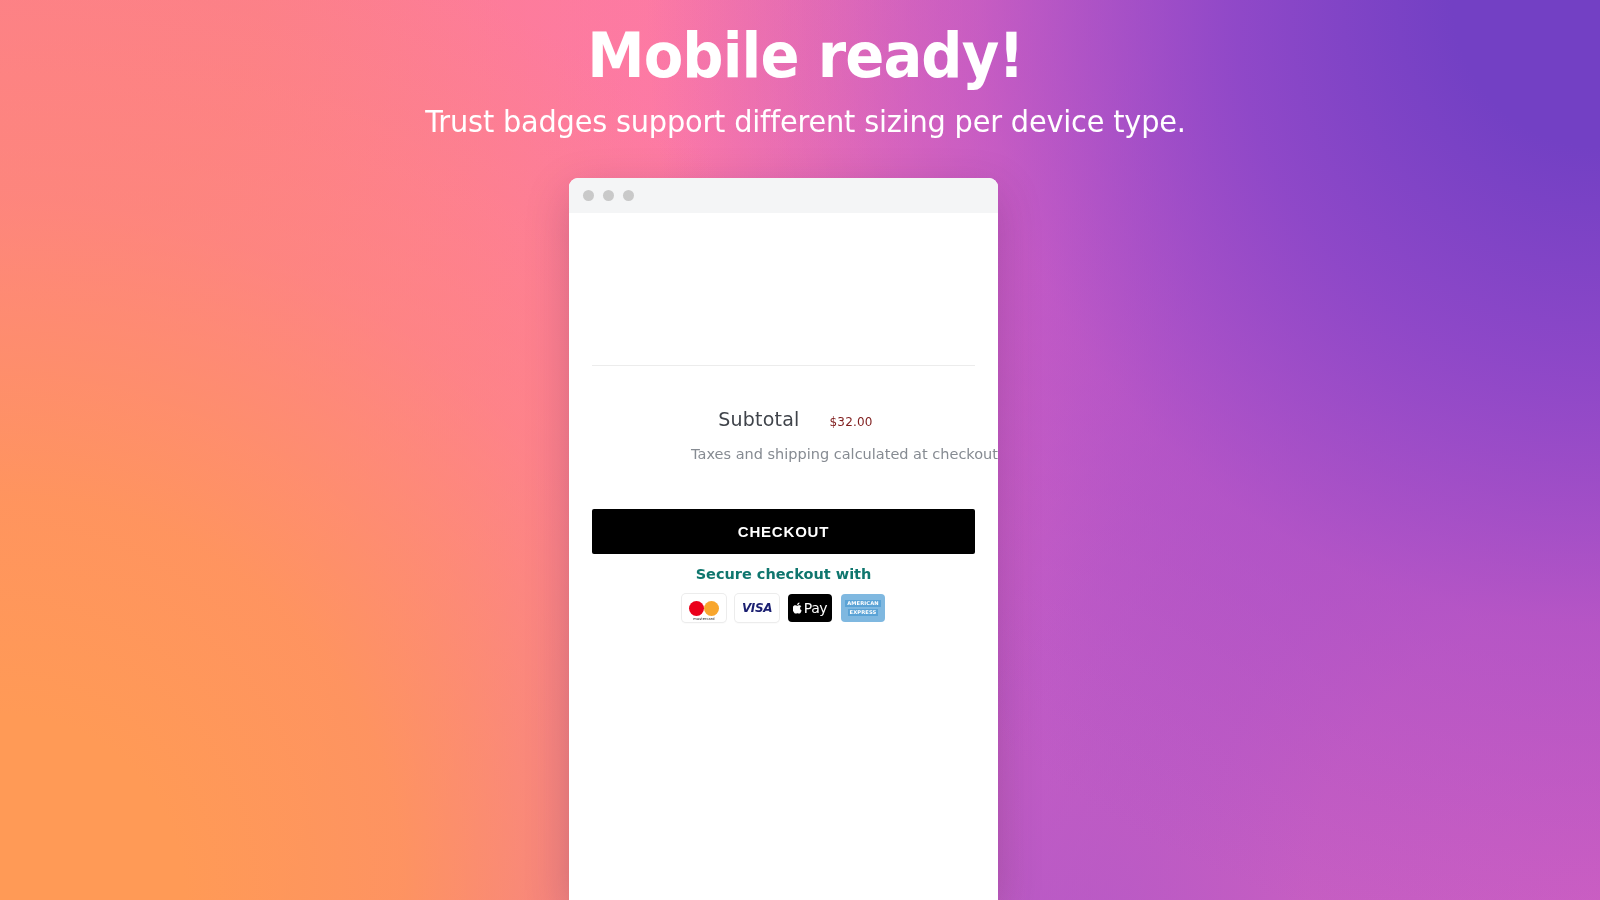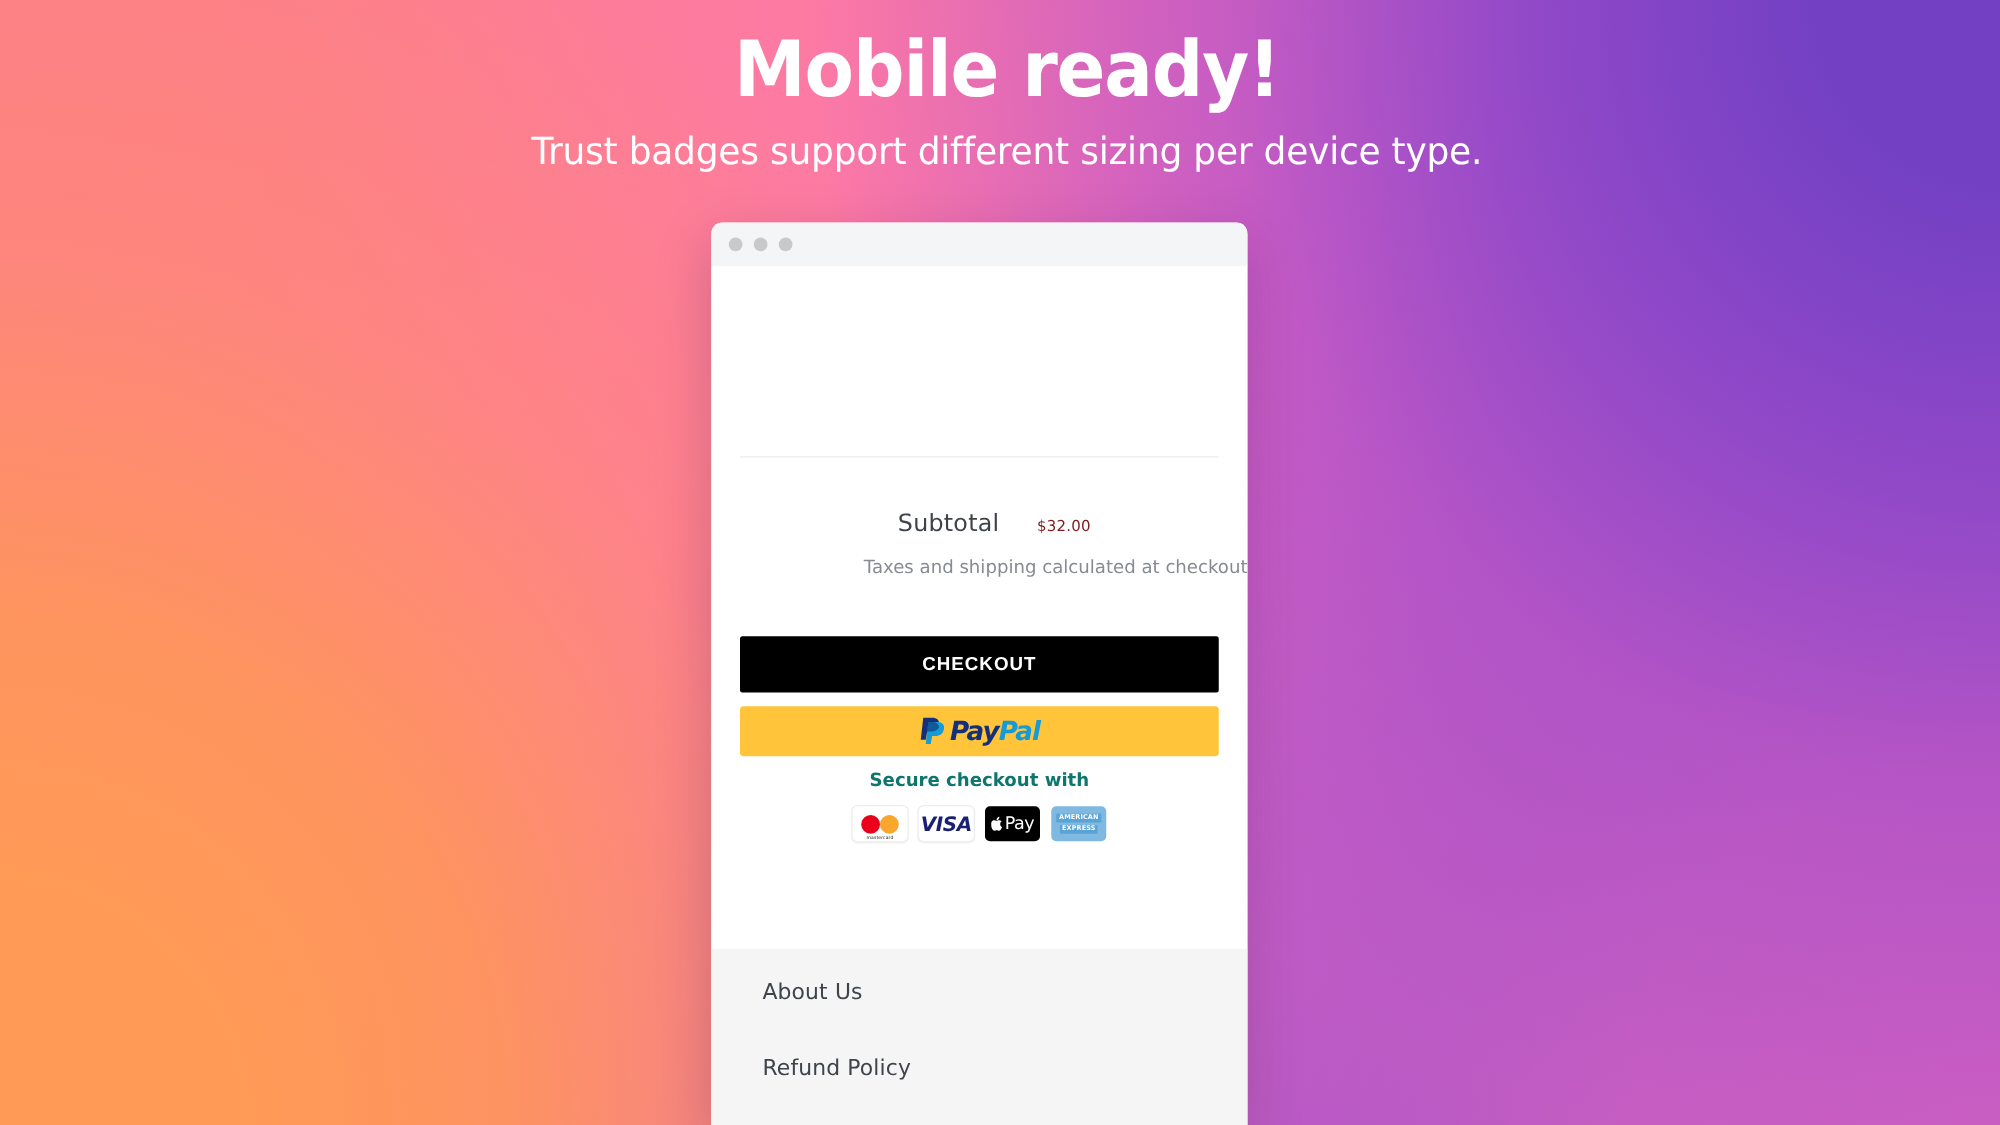--- a/index.html
+++ b/index.html
@@ -221,21 +221,21 @@
     font-size: 3.6px;
     letter-spacing: 0.1px;
     color: #1a1a1a;
     font-family: "DejaVu Sans", sans-serif;
   }
 
   .visa-text {
     color: #1a1f71;
     font-weight: bold;
     font-style: italic;
-    font-size: 16px;
+    font-size: 12px;
     letter-spacing: -0.4px;
     font-family: "DejaVu Sans", sans-serif;
   }
 
   .applepay-inner {
     display: flex;
     align-items: center;
     gap: 1px;
     color: #ffffff;
   }
@@ -330,30 +330,20 @@
     <div id="subtotal-row">
       <span id="subtotal-label">Subtotal</span>
       <span id="subtotal-value">$32.00</span>
     </div>
 
     <div id="tax-note">Taxes and shipping calculated at checkout</div>
 
     <div id="buttons-wrap">
       <button id="checkout-button">CHECKOUT</button>
 
-      <button id="paypal-button">
-        <svg class="pp-mark" width="22" height="24" viewBox="0 0 22 24">
-          <path d="M3.6 1.2h7.2c3.6 0 6 1.9 5.4 5.6-.6 3.6-3.3 5.6-6.9 5.6H6.7l-1.1 6.4H1.6z" fill="#14307b"></path>
-          <path d="M7.6 4.6h7.2c3.6 0 6 1.9 5.4 5.6-.6 3.6-3.3 5.6-6.9 5.6h-2.6l-1.1 6.4H5.6z" fill="#159bd7"></path>
-          <path d="M7.6 4.6h3.2c3.2 0 5.2 1.5 5.3 4.1-.9 2.2-3.2 3.5-6 3.5H6.7z" fill="#0f2363" opacity="0.55"></path>
-        </svg>
-        <span class="pp-word">
-          <span class="pp-pay">Pay</span><span class="pp-pal">Pal</span>
-        </span>
-      </button>
     </div>
 
     <div id="secure-title">Secure checkout with</div>
 
     <div id="badges-row">
 
       <div class="badge badge-light">
         <div class="mc-wrap">
           <div class="mc-circle mc-red"></div>
           <div class="mc-circle mc-yellow"></div>
@@ -375,20 +365,15 @@
         </span>
       </div>
 
       <div class="badge amex-badge">
         <div class="amex-line">AMERICAN</div>
         <div class="amex-line">EXPRESS</div>
       </div>
 
     </div>
 
-    <div id="footer">
-      <a class="footer-link">About Us</a>
-      <a class="footer-link">Refund Policy</a>
-
-    </div>
 
   </div>
 </div>
 
 </body></html>

